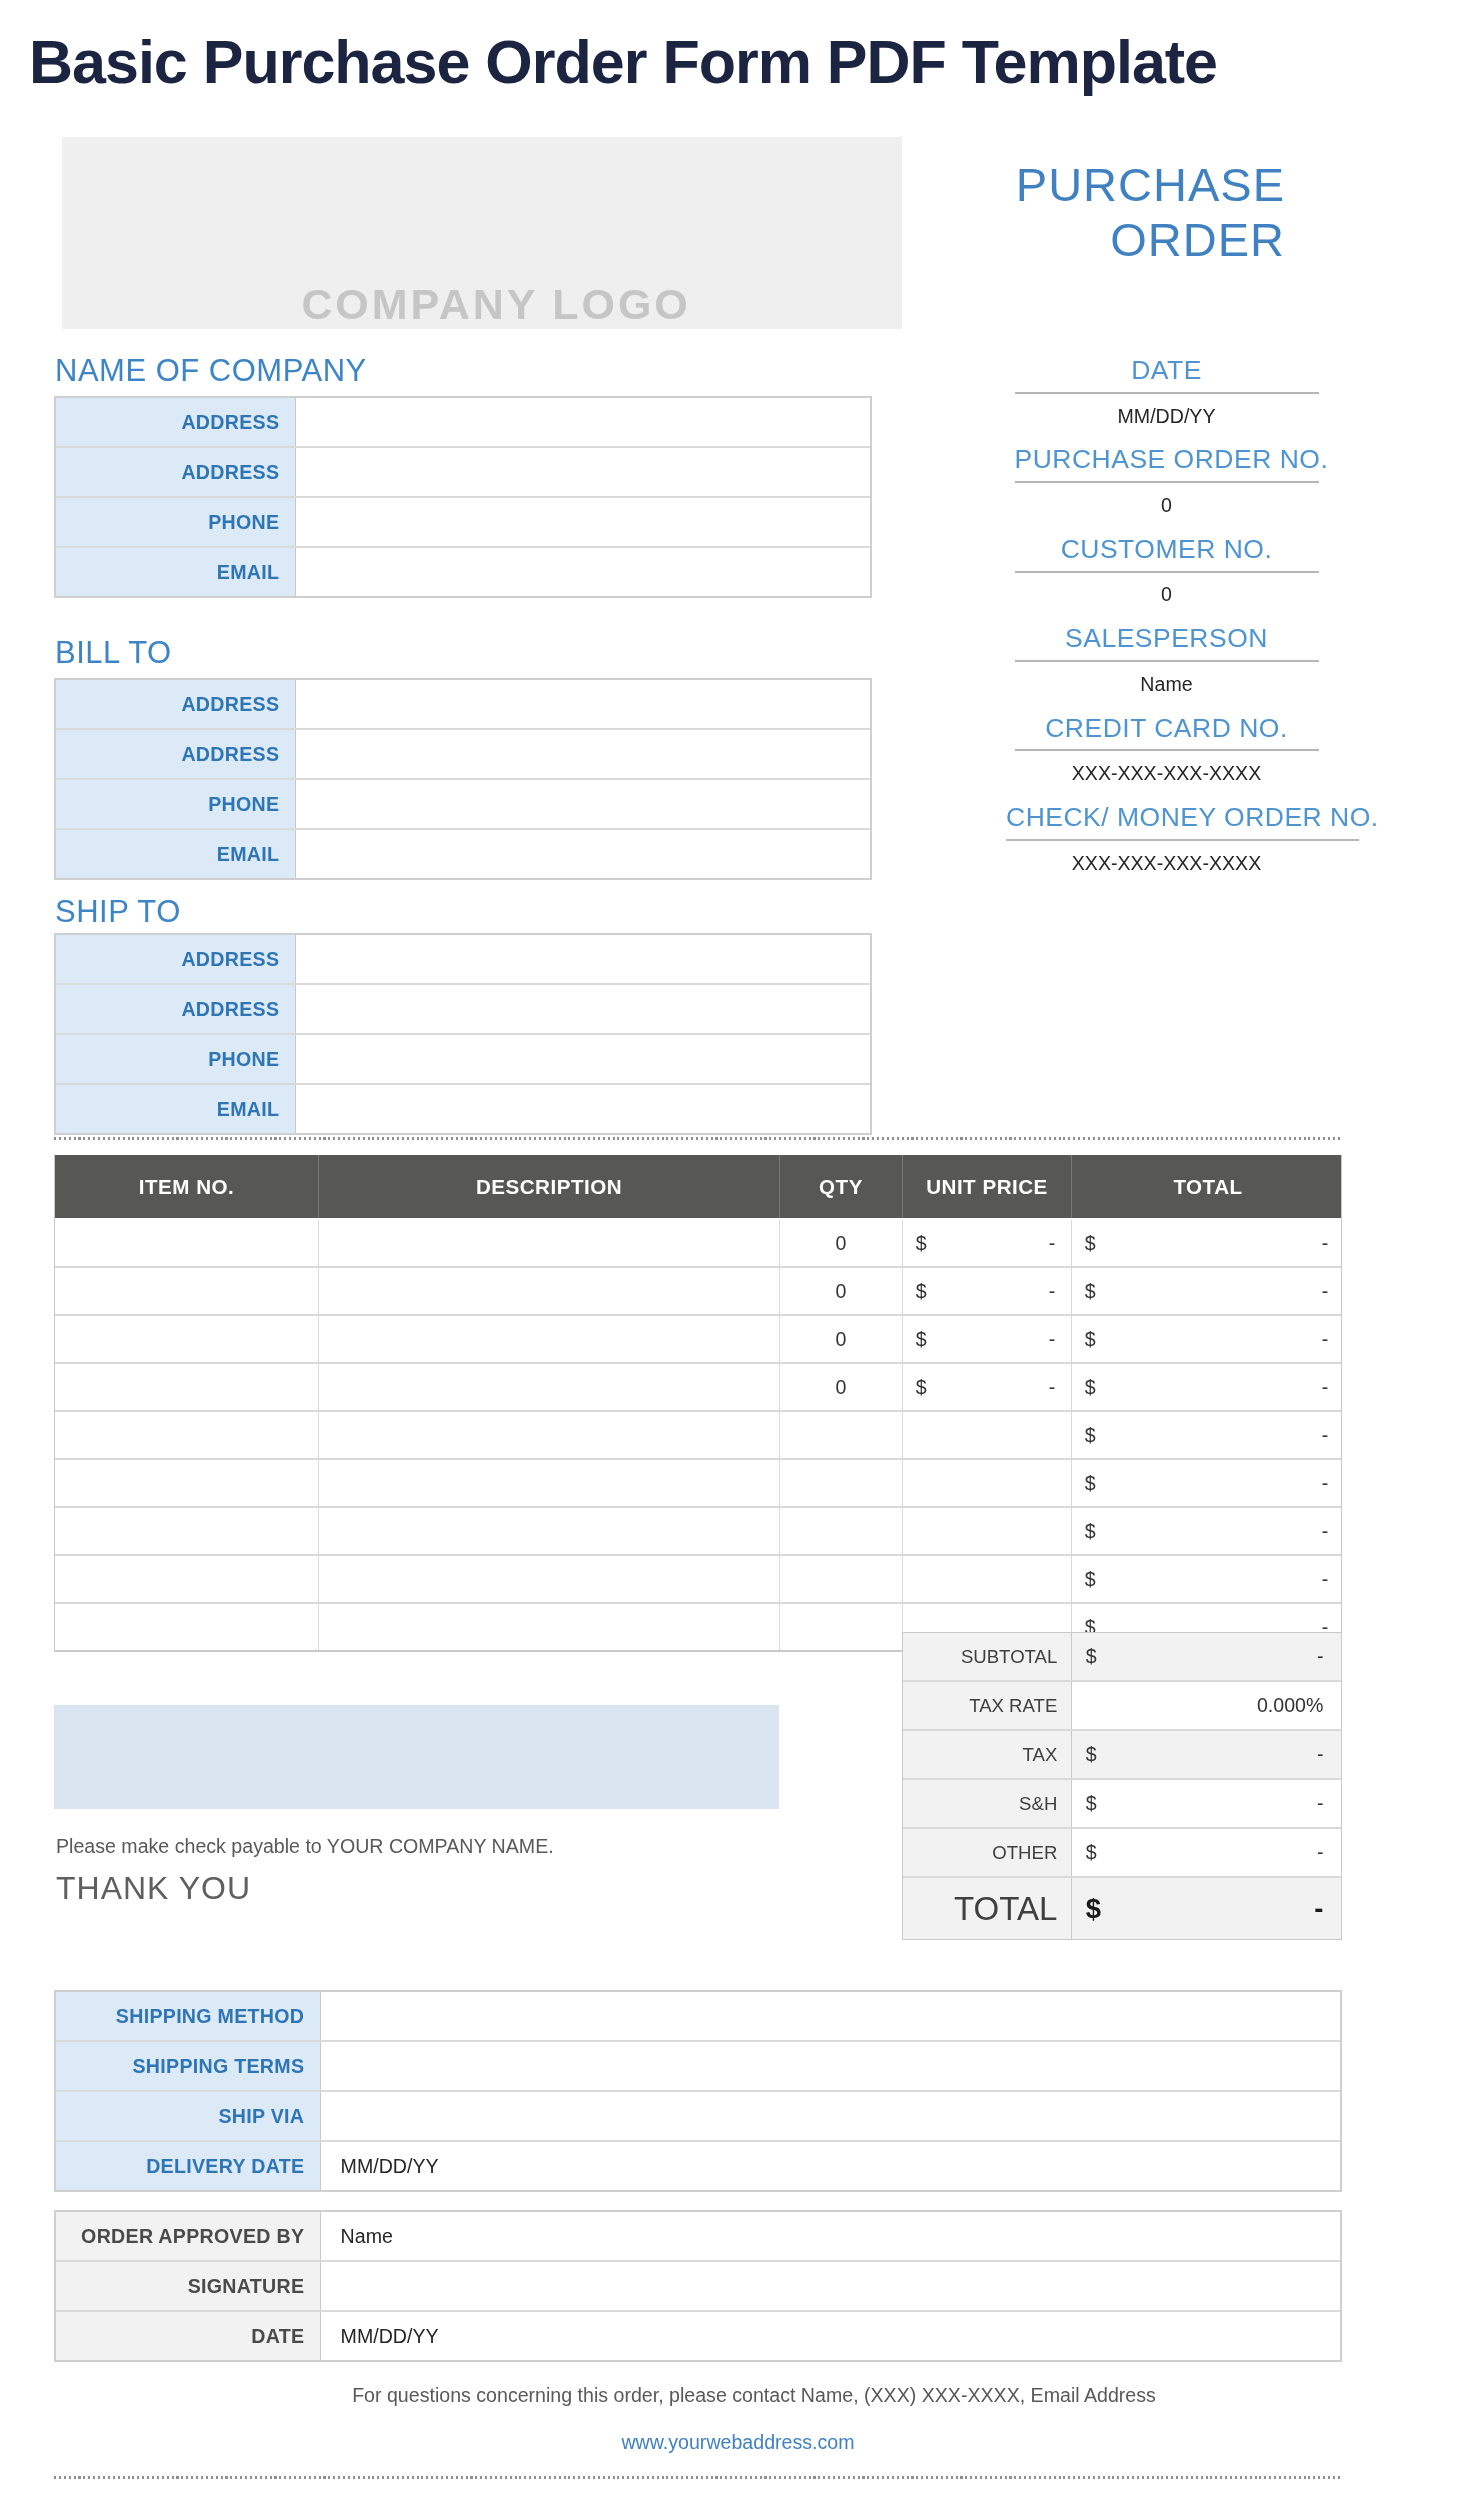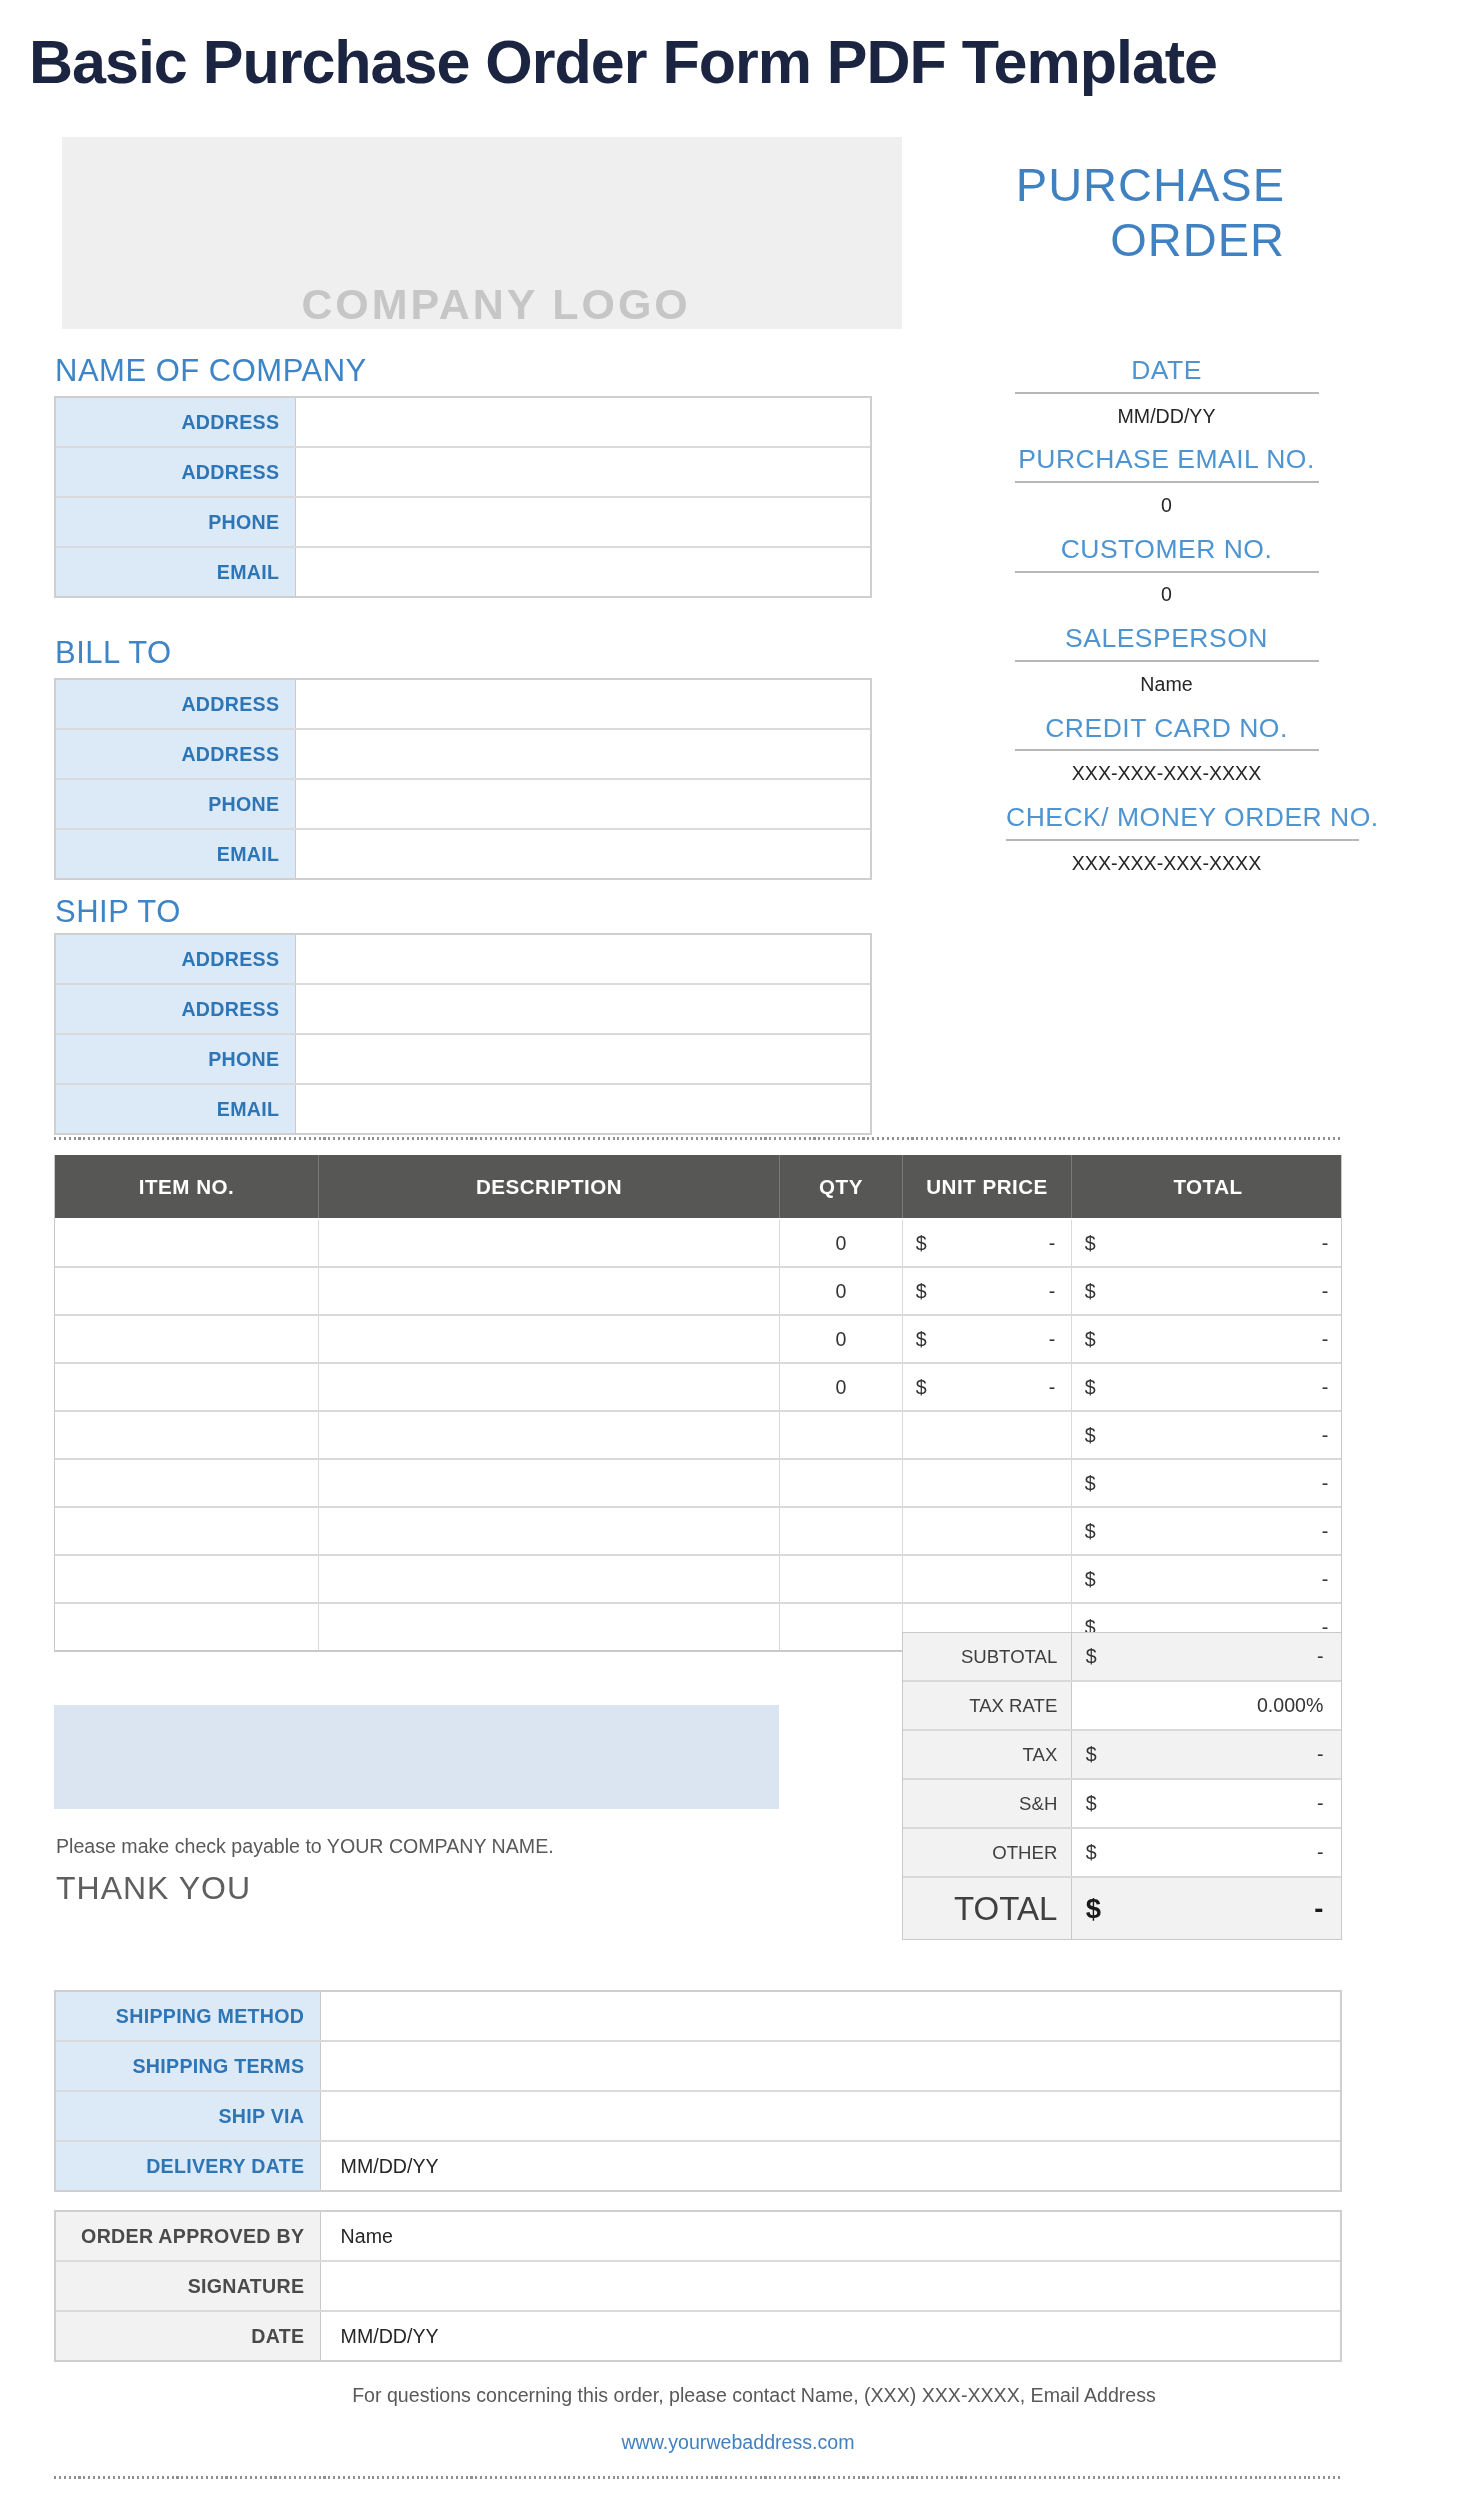--- a/index.html
+++ b/index.html
@@ -179,21 +179,21 @@
       <div class="addr-value"></div>
     </div>
   </div>
 
   <div class="meta-col">
     <div class="meta-field">
       <span class="meta-label">DATE</span>
       <span class="meta-value">MM/DD/YY</span>
     </div>
     <div class="meta-field">
-      <span class="meta-label">PURCHASE EMAIL NO.</span>
+      <span class="meta-label">PURCHASE ORDER NO.</span>
       <span class="meta-value">0</span>
     </div>
     <div class="meta-field">
       <span class="meta-label">CUSTOMER NO.</span>
       <span class="meta-value">0</span>
     </div>
     <div class="meta-field">
       <span class="meta-label">SALESPERSON</span>
       <span class="meta-value">Name</span>
     </div>

